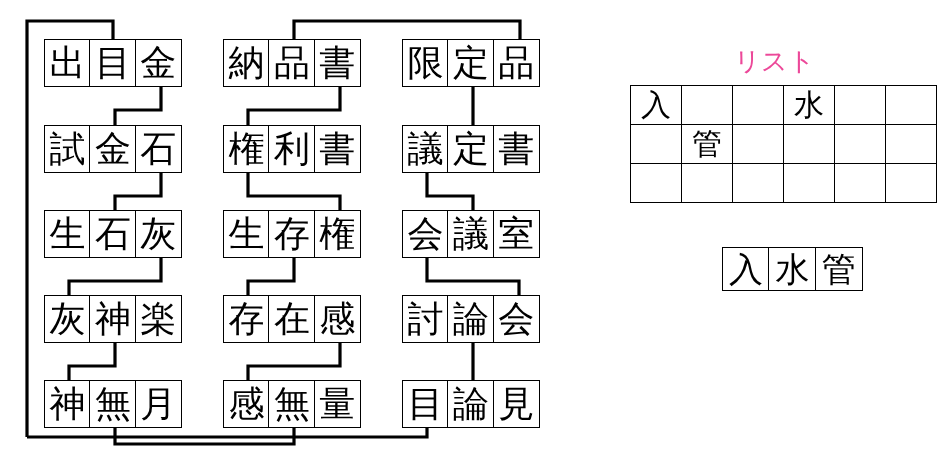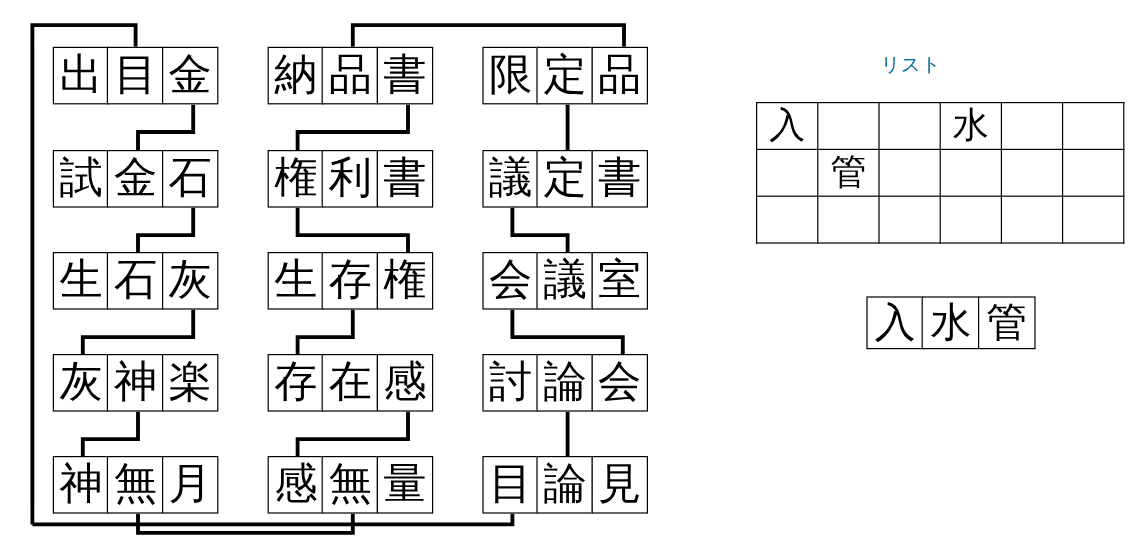--- a/index.html
+++ b/index.html
@@ -45,22 +45,22 @@
     line-height: 1;
     color: #000000;
     background: #ffffff;
     font-family: "DejaVu Sans", "Liberation Sans", sans-serif;
   }
   .kanji-cell:first-child {
     margin-left: 0;
   }
   .list-title {
     position: absolute;
-    font-size: 16px;
-    color: #0369a1;
+    font-size: 26px;
+    color: #ec4899;
     letter-spacing: 0.5px;
     white-space: nowrap;
   }
   .list-grid {
     position: absolute;
     border-collapse: collapse;
   }
   .list-grid td {
     width: 50px;
     height: 38px;

